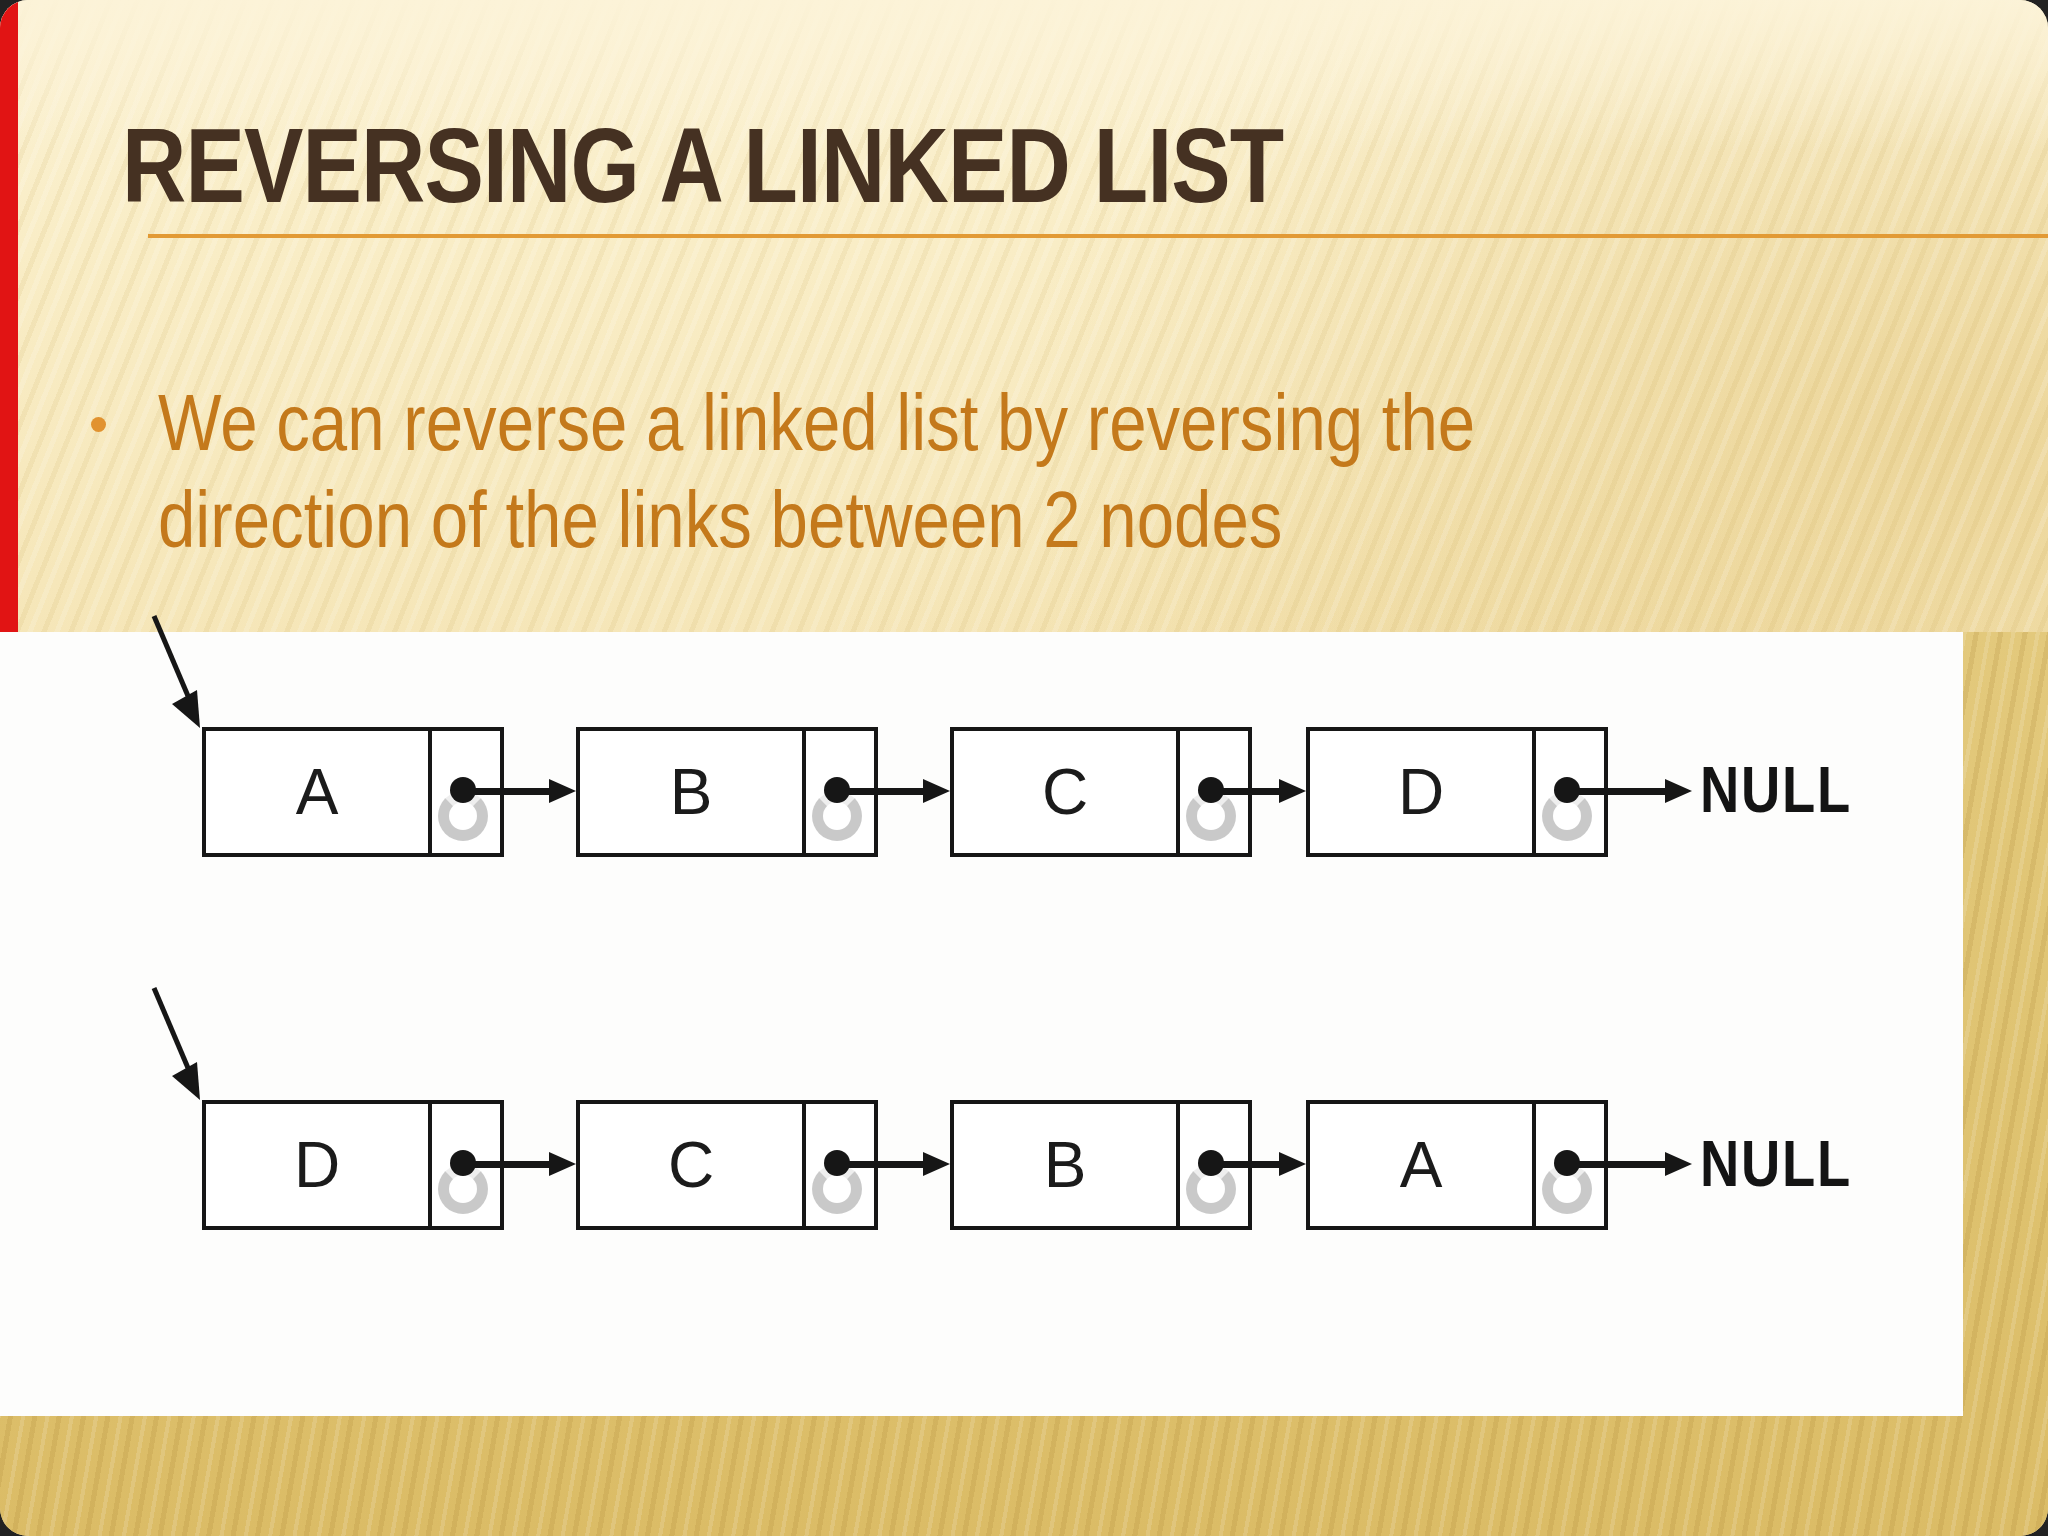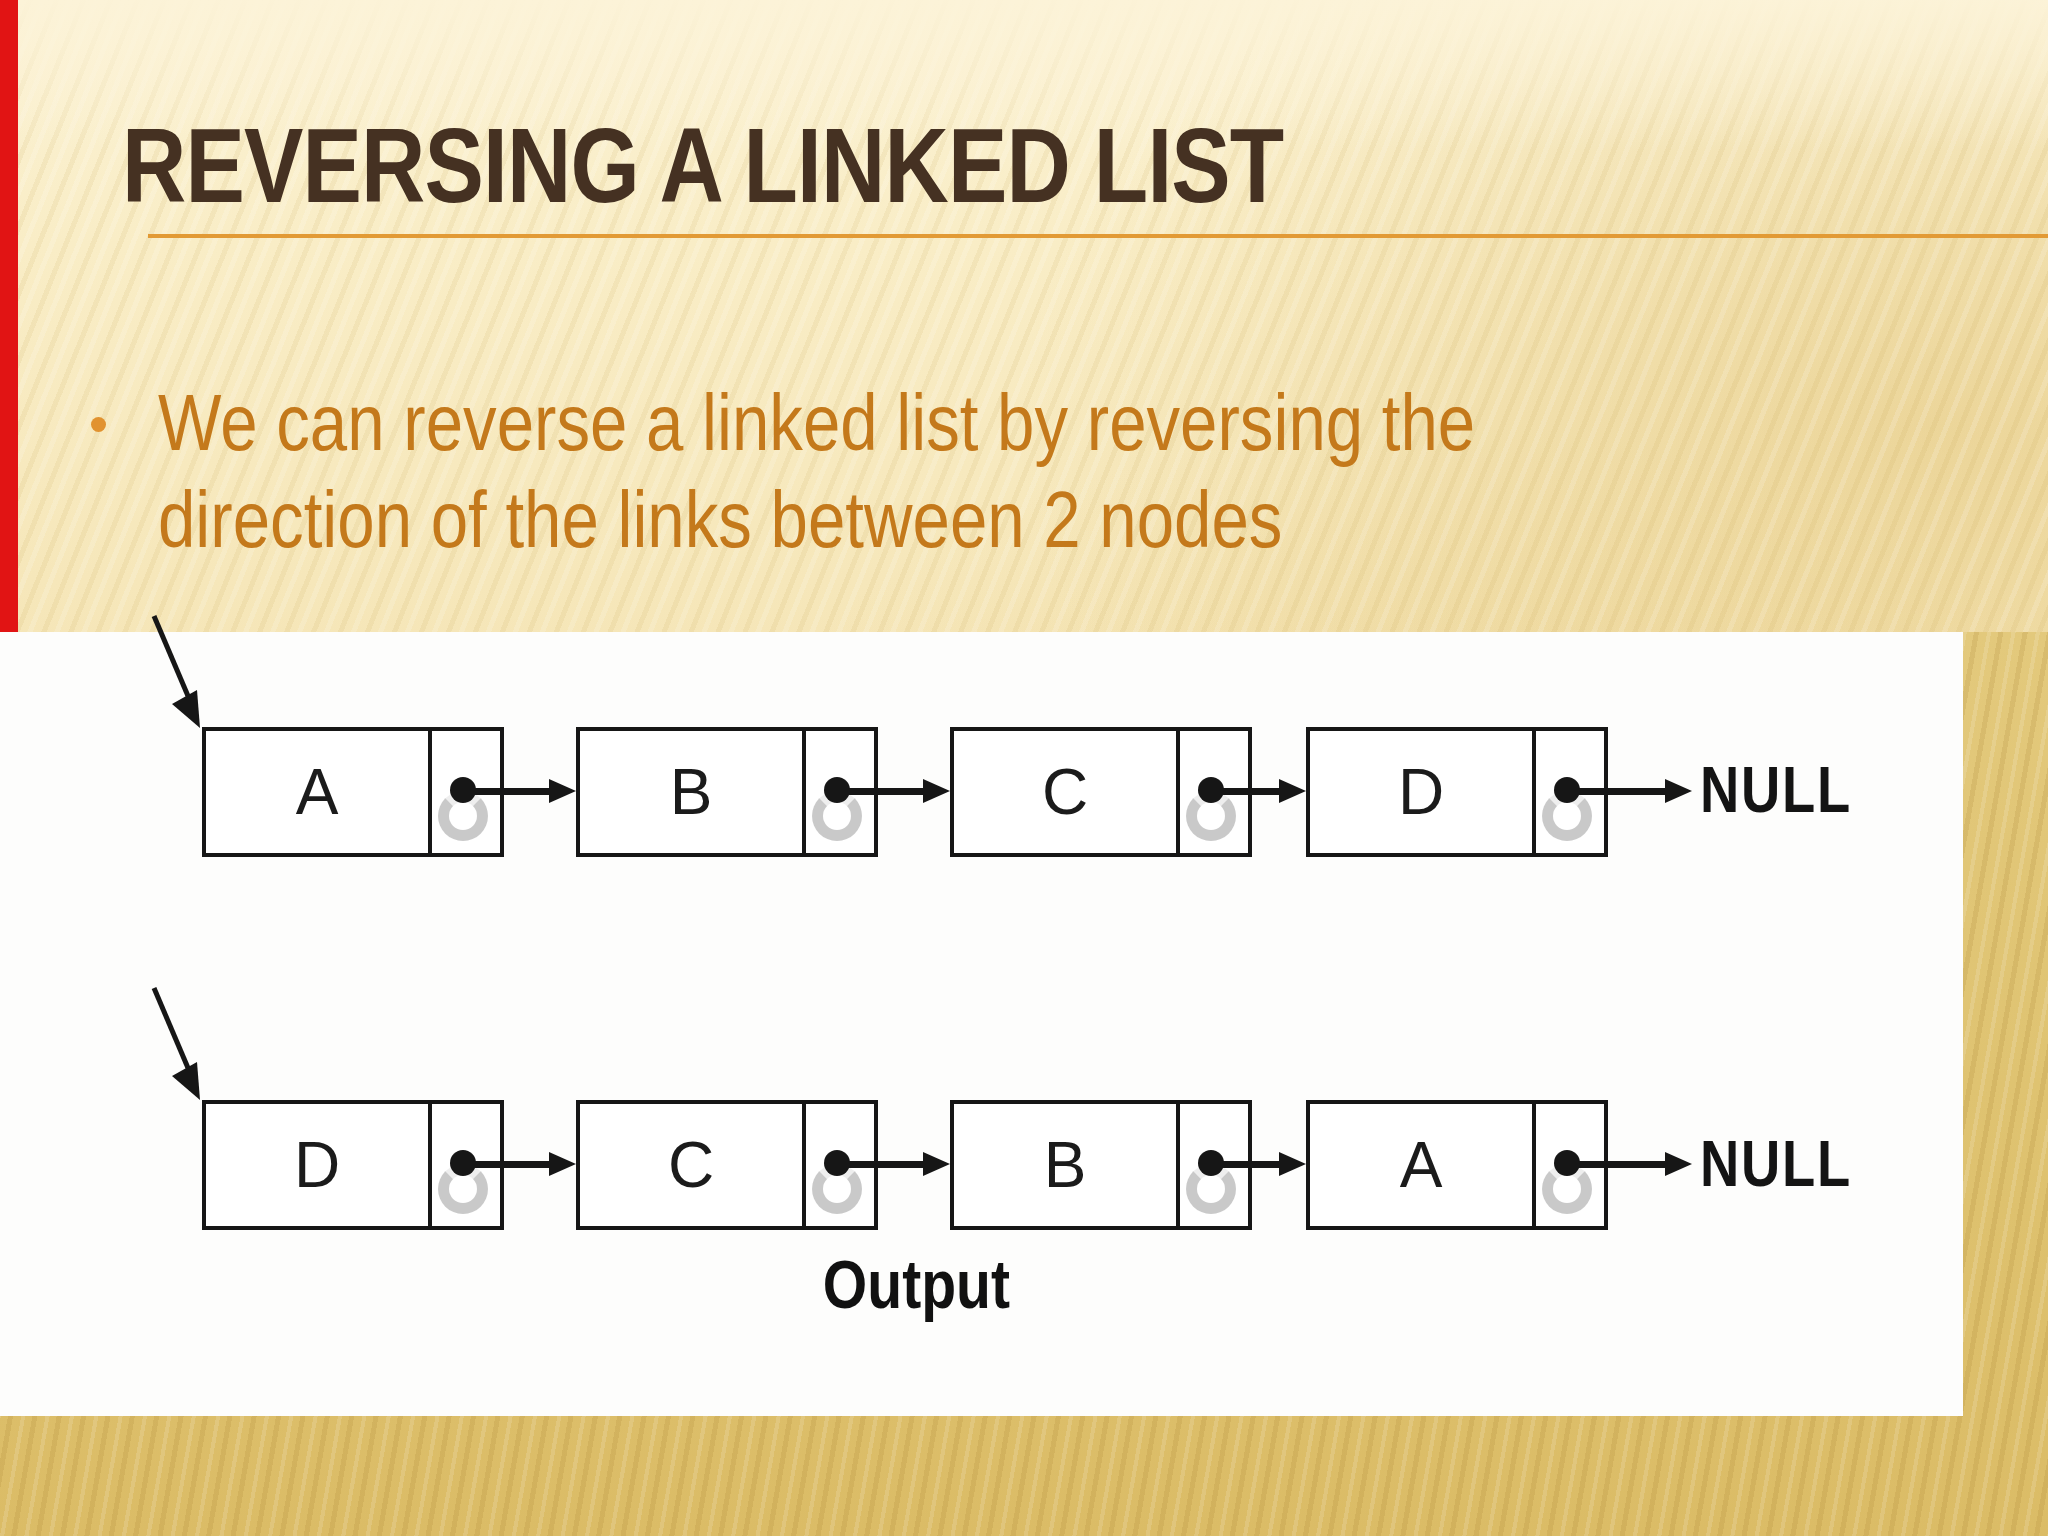--- a/index.html
+++ b/index.html
@@ -10,20 +10,21 @@
     --gold:#DFC371;
   }
   html,body{margin:0;padding:0;background:#222;}
   #slide{
     position:relative;width:2048px;height:1536px;overflow:hidden;
     font-family:"Liberation Sans",sans-serif;
     background:
       radial-gradient(ellipse 1500px 950px at 95% 28%, rgba(224,193,115,0.50), rgba(224,193,115,0) 62%),
       radial-gradient(ellipse 1200px 700px at 70% 55%, rgba(230,203,130,0.35), rgba(230,203,130,0) 60%),
       linear-gradient(180deg,#FBF2D4 0%,#F9EDC6 16%,#F5E5B6 45%,#F0DCA3 72%,#ECD493 100%);
+    border-radius: 28px;
   }
   .texture{
     position:absolute;inset:0;
     background:
       linear-gradient(180deg, rgba(252,243,216,0.95) 0px, rgba(252,243,216,0) 150px),
       repeating-linear-gradient(112deg,
         rgba(187,152,62,0.10) 0 5px,
         rgba(255,255,255,0)   5px 12px,
         rgba(255,255,255,0.16) 12px 17px,
         rgba(255,255,255,0)   17px 25px);
@@ -178,16 +179,13 @@
     </div>
   </div>
 
   <div class="harrow" style="left:466px;top:1161px;width:83px;"></div>
   <div class="harrow" style="left:840px;top:1161px;width:83px;"></div>
   <div class="harrow" style="left:1214px;top:1161px;width:65px;"></div>
   <div class="harrow" style="left:1570px;top:1161px;width:95px;"></div>
 
   <div class="null-label" style="left:1700px;top:1132px;">NULL</div>
 
-  <div class="caption" style="left:766px;top:1250px;">
-    <span>Output</span>
-  </div>
 </div>
 
 </body></html>

